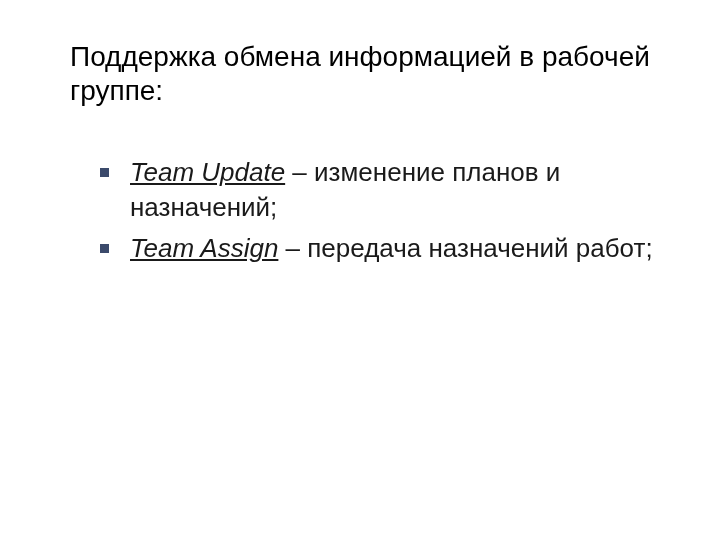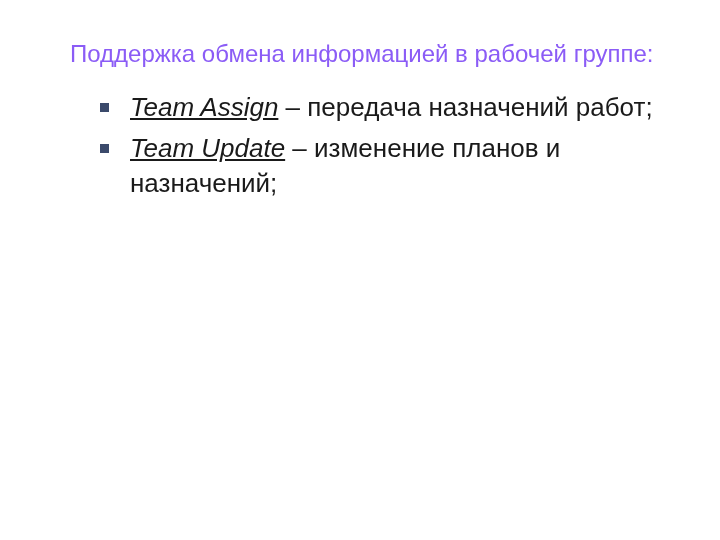--- a/index.html
+++ b/index.html
@@ -8,25 +8,25 @@
       box-sizing: border-box;
     }
     body {
       width: 720px;
       height: 540px;
       background: #ffffff;
       font-family: Arial, "Helvetica Neue", Helvetica, sans-serif;
       padding: 40px 60px 40px 70px;
     }
     .title {
-      font-size: 24px;
-      color: #8b5cf6;
+      font-size: 28px;
+      color: #000000;
       font-weight: 400;
       line-height: 1.2;
-      margin-bottom: 21px;
+      margin-bottom: 48px;
     }
     .bullet-list {
       list-style: none;
       padding-left: 30px;
     }
     .bullet-item {
       position: relative;
       font-size: 26px;
       color: #1a1a1a;
       line-height: 1.35;
@@ -47,18 +47,18 @@
       text-decoration: underline;
     }
   </style>
 </head>
 <body>
 
 <h1 class="title">Поддержка обмена информацией в рабочей группе:</h1>
 
 <ul class="bullet-list">
   <li class="bullet-item">
-    <span class="term">Team Assign</span><span> – передача назначений работ;</span>
+    <span class="term">Team Update</span><span> – изменение планов и назначений;</span>
   </li>
   <li class="bullet-item">
-    <span class="term">Team Update</span><span> – изменение планов и назначений;</span>
+    <span class="term">Team Assign</span><span> – передача назначений работ;</span>
   </li>
 </ul>
 
 </body></html>

